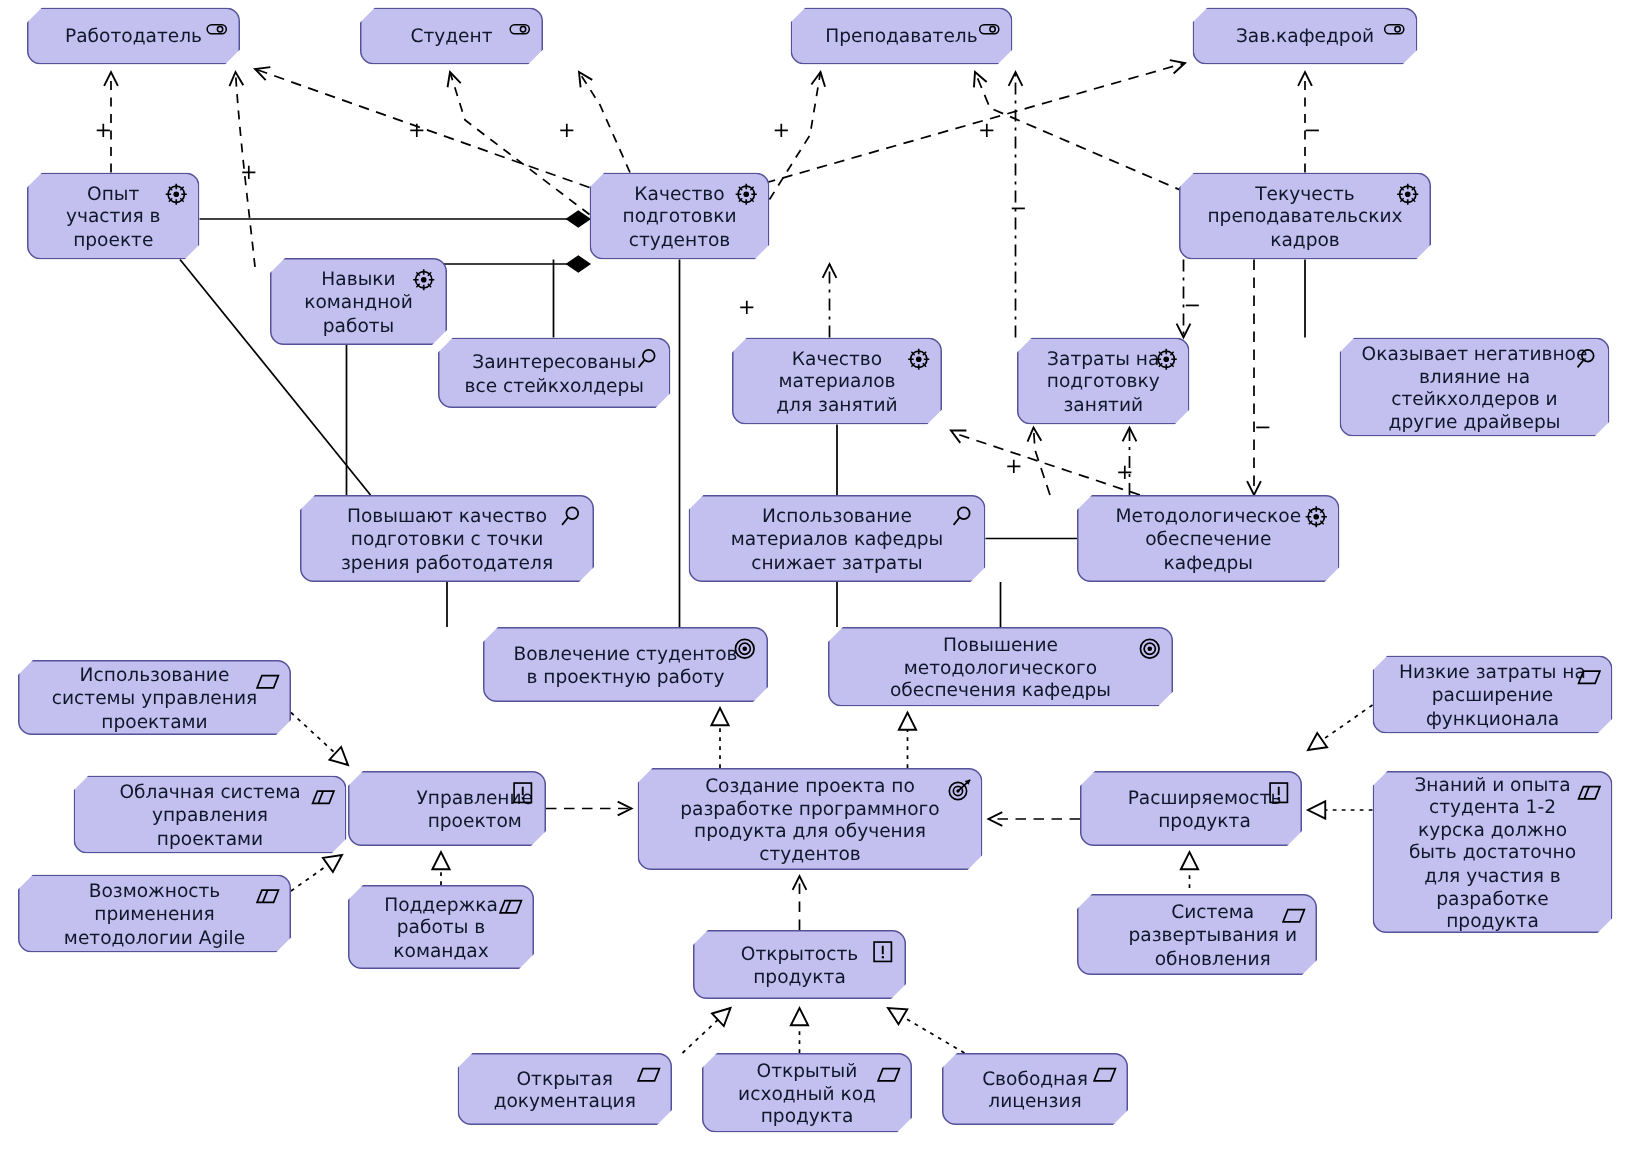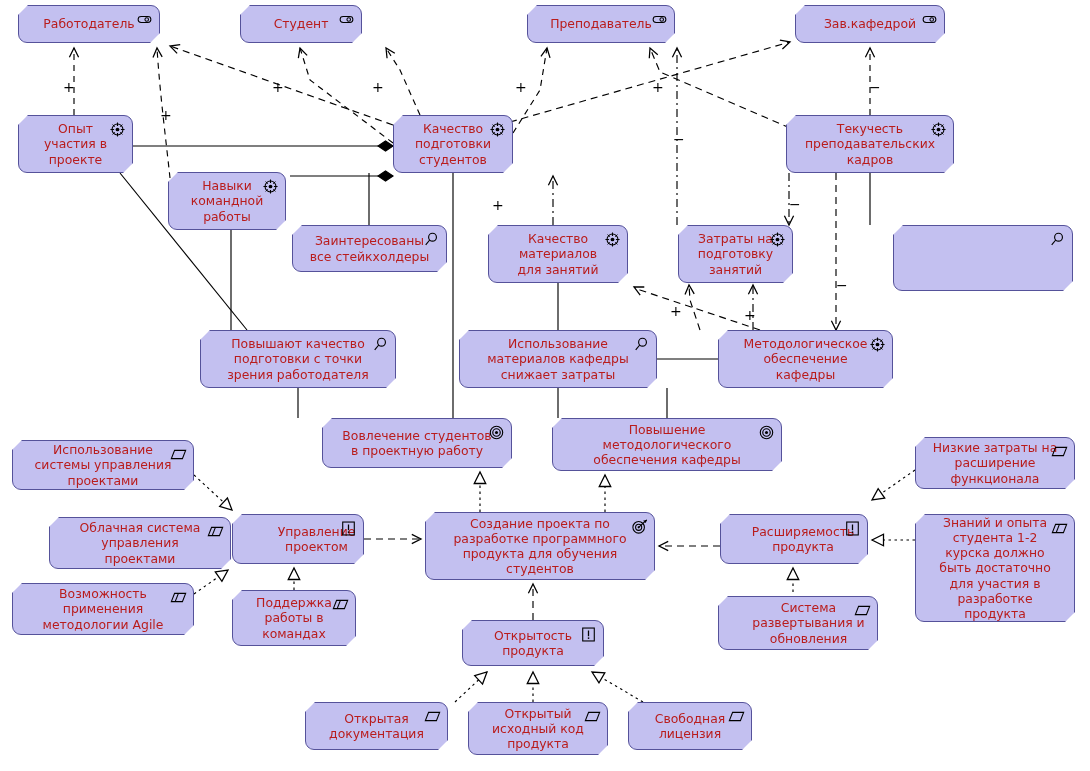--- a/index.html
+++ b/index.html
@@ -10,21 +10,21 @@
     position:absolute;
     background:#c3c0f0;
     border:1px solid #55529a;
     box-sizing:border-box;
     display:flex;
     align-items:center;
     justify-content:center;
     text-align:center;
     font-size:12.4px;
     line-height:15.2px;
-    color:#b91c1c;
+    color:#0f172a;
     border-radius:9px;
     padding:2px 4px;
   }
   .node .lbl{display:block;width:100%;padding:0 3px;}
   .node .ico{
     position:absolute;
     right:6px;
     top:5px;
     width:17px;height:17px;
     pointer-events:none;
@@ -207,21 +207,21 @@
           <line x1="10" y1="14" x2="10" y2="18.3" stroke="#000" stroke-width="1.3"></line>
           <line x1="1.7" y1="10" x2="6" y2="10" stroke="#000" stroke-width="1.3"></line>
           <line x1="14" y1="10" x2="18.3" y2="10" stroke="#000" stroke-width="1.3"></line>
           <line x1="4.2" y1="4.2" x2="6.8" y2="6.8" stroke="#000" stroke-width="1.1"></line>
           <line x1="13.2" y1="13.2" x2="15.8" y2="15.8" stroke="#000" stroke-width="1.1"></line>
           <line x1="15.8" y1="4.2" x2="13.2" y2="6.8" stroke="#000" stroke-width="1.1"></line>
           <line x1="6.8" y1="13.2" x2="4.2" y2="15.8" stroke="#000" stroke-width="1.1"></line>
         </svg>
       </span>
     </div>
-    <div class="node notch" style="left: 168px; top: 172px; width: 118px; height: 58px;">
+    <div class="node notch" style="left: 180px; top: 172px; width: 118px; height: 58px;">
       <span class="lbl">Навыки<br>командной<br>работы</span>
       <span class="ico">
         <svg viewBox="0 0 20 20">
           <circle cx="10" cy="10" r="6.4" fill="none" stroke="#000" stroke-width="1.3"></circle>
           <circle cx="10" cy="10" r="2.2" fill="#000"></circle>
           <line x1="10" y1="1.7" x2="10" y2="6" stroke="#000" stroke-width="1.3"></line>
           <line x1="10" y1="14" x2="10" y2="18.3" stroke="#000" stroke-width="1.3"></line>
           <line x1="1.7" y1="10" x2="6" y2="10" stroke="#000" stroke-width="1.3"></line>
           <line x1="14" y1="10" x2="18.3" y2="10" stroke="#000" stroke-width="1.3"></line>
           <line x1="4.2" y1="4.2" x2="6.8" y2="6.8" stroke="#000" stroke-width="1.1"></line>
@@ -268,20 +268,21 @@
           <line x1="1.7" y1="10" x2="6" y2="10" stroke="#000" stroke-width="1.3"></line>
           <line x1="14" y1="10" x2="18.3" y2="10" stroke="#000" stroke-width="1.3"></line>
           <line x1="4.2" y1="4.2" x2="6.8" y2="6.8" stroke="#000" stroke-width="1.1"></line>
           <line x1="13.2" y1="13.2" x2="15.8" y2="15.8" stroke="#000" stroke-width="1.1"></line>
           <line x1="15.8" y1="4.2" x2="13.2" y2="6.8" stroke="#000" stroke-width="1.1"></line>
           <line x1="6.8" y1="13.2" x2="4.2" y2="15.8" stroke="#000" stroke-width="1.1"></line>
         </svg>
       </span>
     </div>
     <div class="node notch" style="left: 893px; top: 225px; width: 180px; height: 66px;">
+      <span class="lbl">Оказывает негативное<br>влияние на<br>стейкхолдеров и<br>другие драйверы</span>
       <span class="ico">
         <svg viewBox="0 0 20 20">
           <circle cx="11.2" cy="7.3" r="4.6" fill="none" stroke="#000" stroke-width="1.35"></circle>
           <line x1="7.9" y1="10.6" x2="3.2" y2="16.4" stroke="#000" stroke-width="1.35"></line>
         </svg>
       </span>
     </div>
     <div class="node notch" style="left: 200px; top: 330px; width: 196px; height: 58px;">
       <span class="lbl">Повышают качество<br>подготовки с точки<br>зрения работодателя</span>
       <span class="ico">

